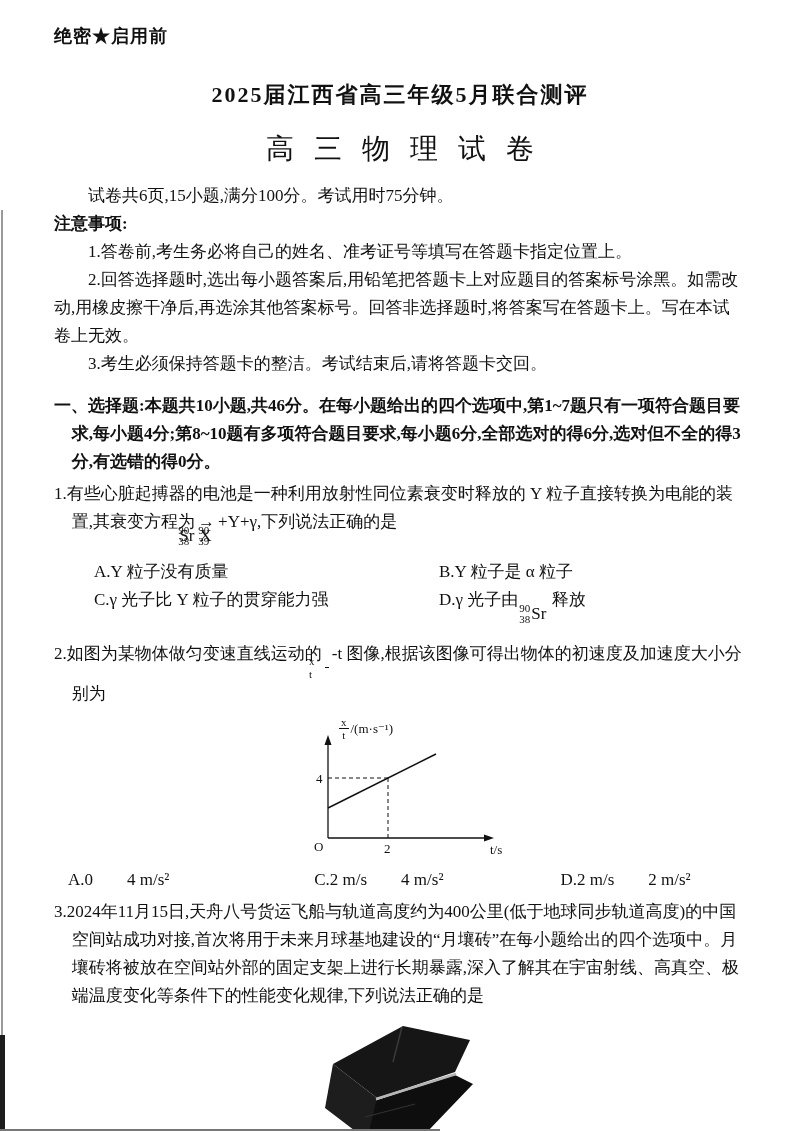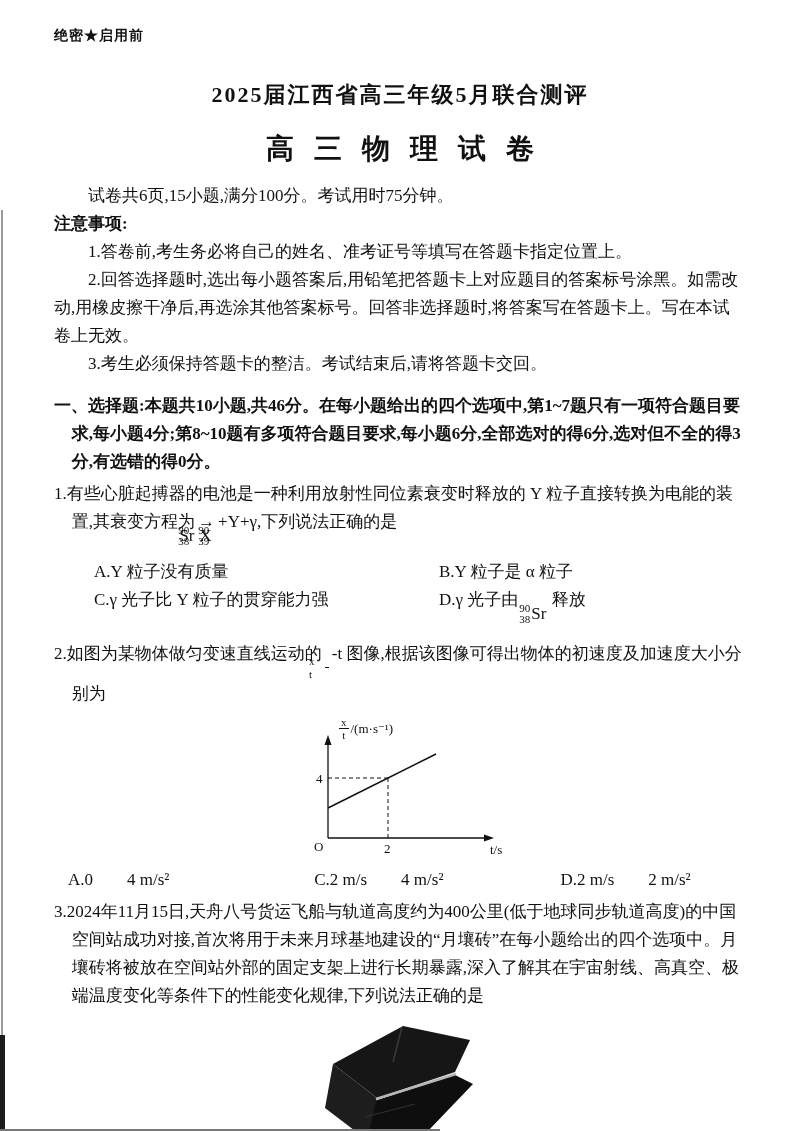--- a/index.html
+++ b/index.html
@@ -7,24 +7,24 @@
   body {
     height:1131px;
     overflow:hidden;
     background:#ffffff;
     font-family:"Liberation Serif","DejaVu Serif",serif;
     color:#111;
     position:relative;
   }
   .page { padding:22px 54px 0 54px; font-size:17px; line-height:28px; }
 
-  .classification { font-weight:bold; font-size:14px; letter-spacing:1px; }
+  .classification { font-weight:bold; font-size:18px; letter-spacing:1px; }
 
   .title { text-align:center; font-size:22px; font-weight:bold; margin-top:28px; letter-spacing:2px; line-height:34px; }
-  .subtitle { text-align:center; font-size:28px; font-weight:bold; margin-top:18px; letter-spacing:20px; text-indent:20px; line-height:38px; }
+  .subtitle { text-align:center; font-size:28px; font-weight:normal; margin-top:18px; letter-spacing:20px; text-indent:20px; line-height:38px; }
 
   .ti2 { text-indent:2em; }
   .bold { font-weight:bold; }
   .mt { margin-top:14px; }
 
   .hang { padding-left:1.05em; text-indent:-1.05em; }
   .section-heading { margin-top:14px; font-weight:bold; }
   .question { margin-top:4px; }
 
   

